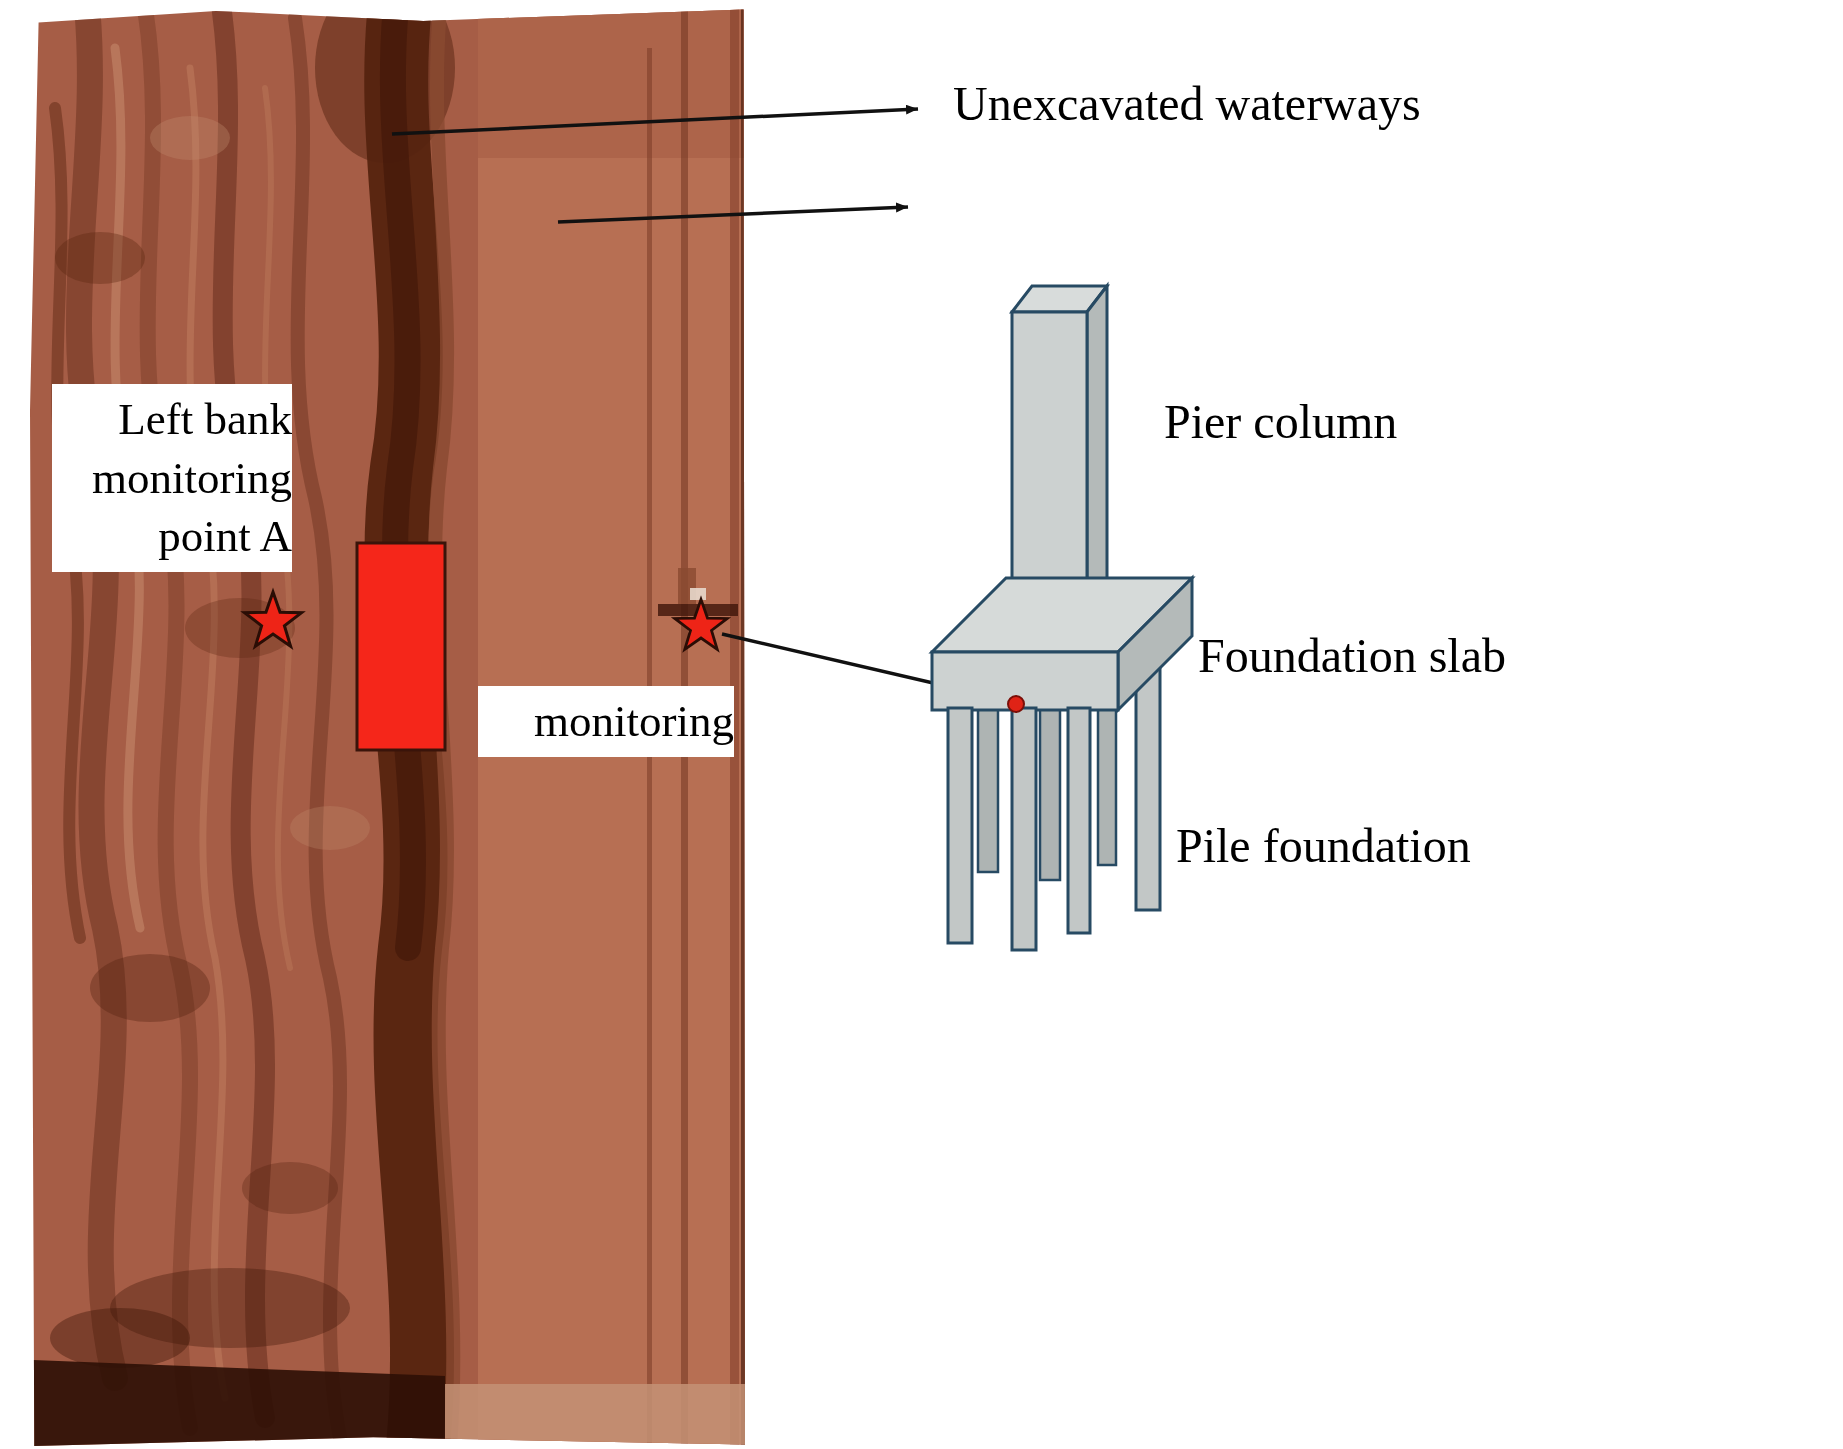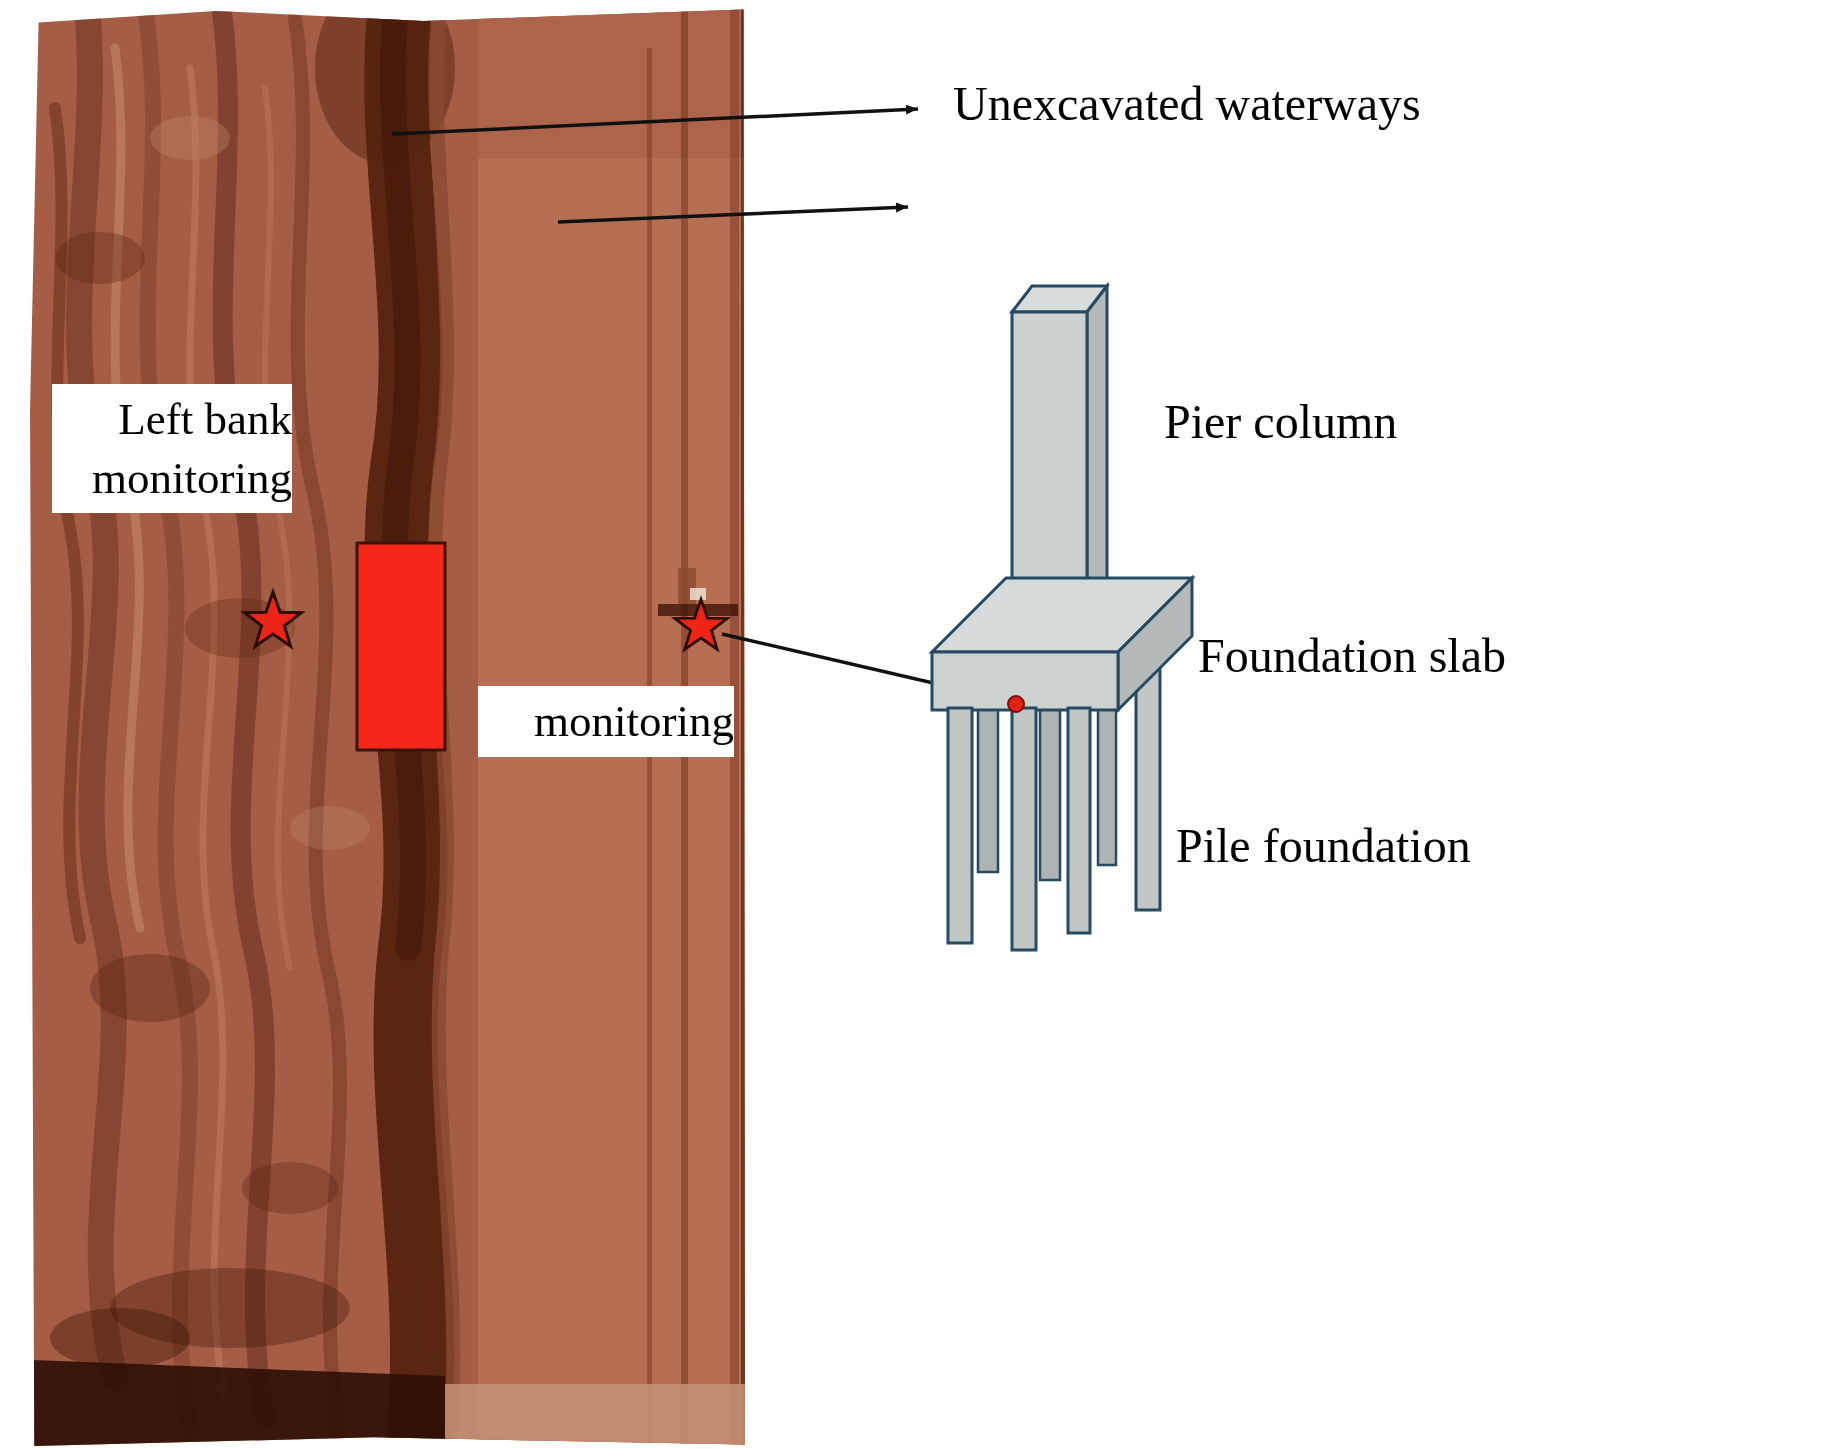--- a/index.html
+++ b/index.html
@@ -133,20 +133,21 @@
       <circle cx="1016" cy="704" r="8" stroke="#7a0f08" stroke-width="2" fill="#e02316"></circle>
     </g>
   </svg>
 
   <div class="label" style="left:953px;top:78px;">Unexcavated waterways</div>
 
 
   <div class="boxlabel" style="left:52px;top:384px;width:240px;">
     <div>Left bank</div>
     <div>monitoring</div>
+    <div>point A</div>
   </div>
 
 
   <div class="boxlabel" style="left:478px;top:686px;width:256px;">
     <div>monitoring</div>
   </div>
 
   <div class="label" style="left:1143px;top:396px;margin-left:21px;">Pier column</div>
 
   <div class="label" style="left:1198px;top:630px;text-align:right;">Foundation slab</div>

